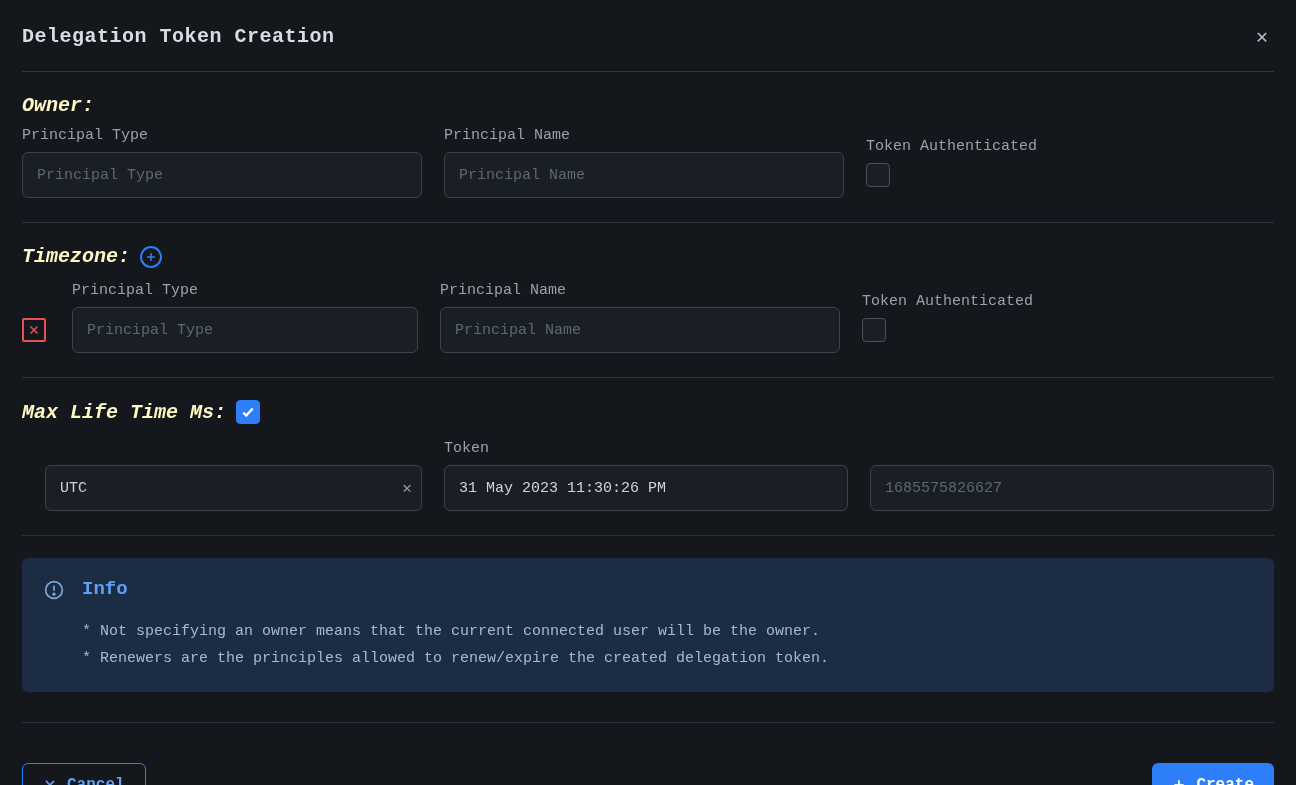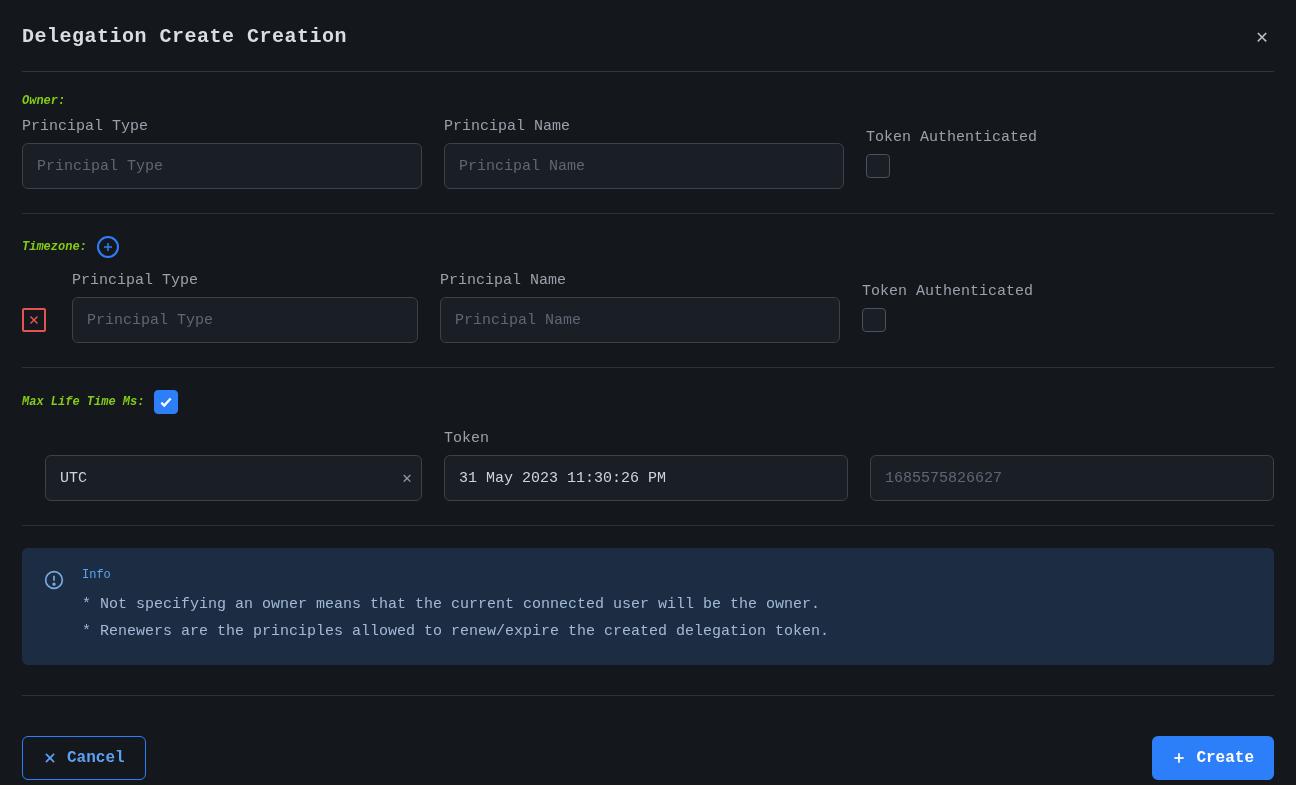--- a/index.html
+++ b/index.html
@@ -13,22 +13,22 @@
     overflow: hidden;
   }
   .container { padding: 20px 22px; }
   .header { display: flex; justify-content: space-between; align-items: center; padding-bottom: 18px; border-bottom: 1px solid #30363f; }
   .title { color: #d7dde2; font-weight: bold; font-size: 20px; letter-spacing: 0.5px; }
   .close-x { color: #b7bcc5; font-size: 20px; cursor: pointer; padding: 4px 6px; }
 
   .section-label {
     font-style: italic;
     font-weight: bold;
-    color: #84cc16;
-    font-size: 12px;
+    color: #fef9c3;
+    font-size: 20px;
     display: inline-flex;
     align-items: center;
     gap: 10px;
     margin-top: 22px;
     margin-bottom: 10px;
     text-align: right;
   }
 
   .row { display: flex; gap: 22px; align-items: flex-end; }
 
@@ -112,21 +112,21 @@
   .info-box {
     background: #1c2d43;
     border-radius: 6px;
     padding: 20px 22px;
     margin-top: 22px;
     display: flex;
     gap: 18px;
     color: #9fb6d6;
   }
   .info-icon { flex-shrink: 0; margin-top: 2px; }
-  .info-title { color: #5ea0f3; font-weight: normal; margin-bottom: 9px; font-size: 12px; }
+  .info-title { color: #5ea0f3; font-weight: bold; margin-bottom: 18px; font-size: 19px; }
   .info-lines { color: #a3b9d6; line-height: 1.8; }
 
   .footer {
     margin-top: 40px;
     display: flex;
     justify-content: space-between;
     align-items: center;
   }
   .footer-line { border: none; border-top: 1px solid #2c323c; margin-top: 30px; }
 
@@ -155,21 +155,21 @@
   .btn svg { width: 14px; height: 14px; }
 
   .renewer-row { display:flex; gap:22px; align-items:flex-end; margin-top:4px; }
 </style>
 </head>
 <body>
 
 <div class="container">
 
   <div class="header">
-    <div class="title">Delegation Create Creation</div>
+    <div class="title">Delegation Token Creation</div>
     <div class="close-x">✕</div>
   </div>
 
   
   <div class="section-label">Owner:</div>
   <div class="row">
     <div class="field w400">
       <div class="field-label">Principal Type</div>
       <input type="text" placeholder="Principal Type" style="">
     </div>

